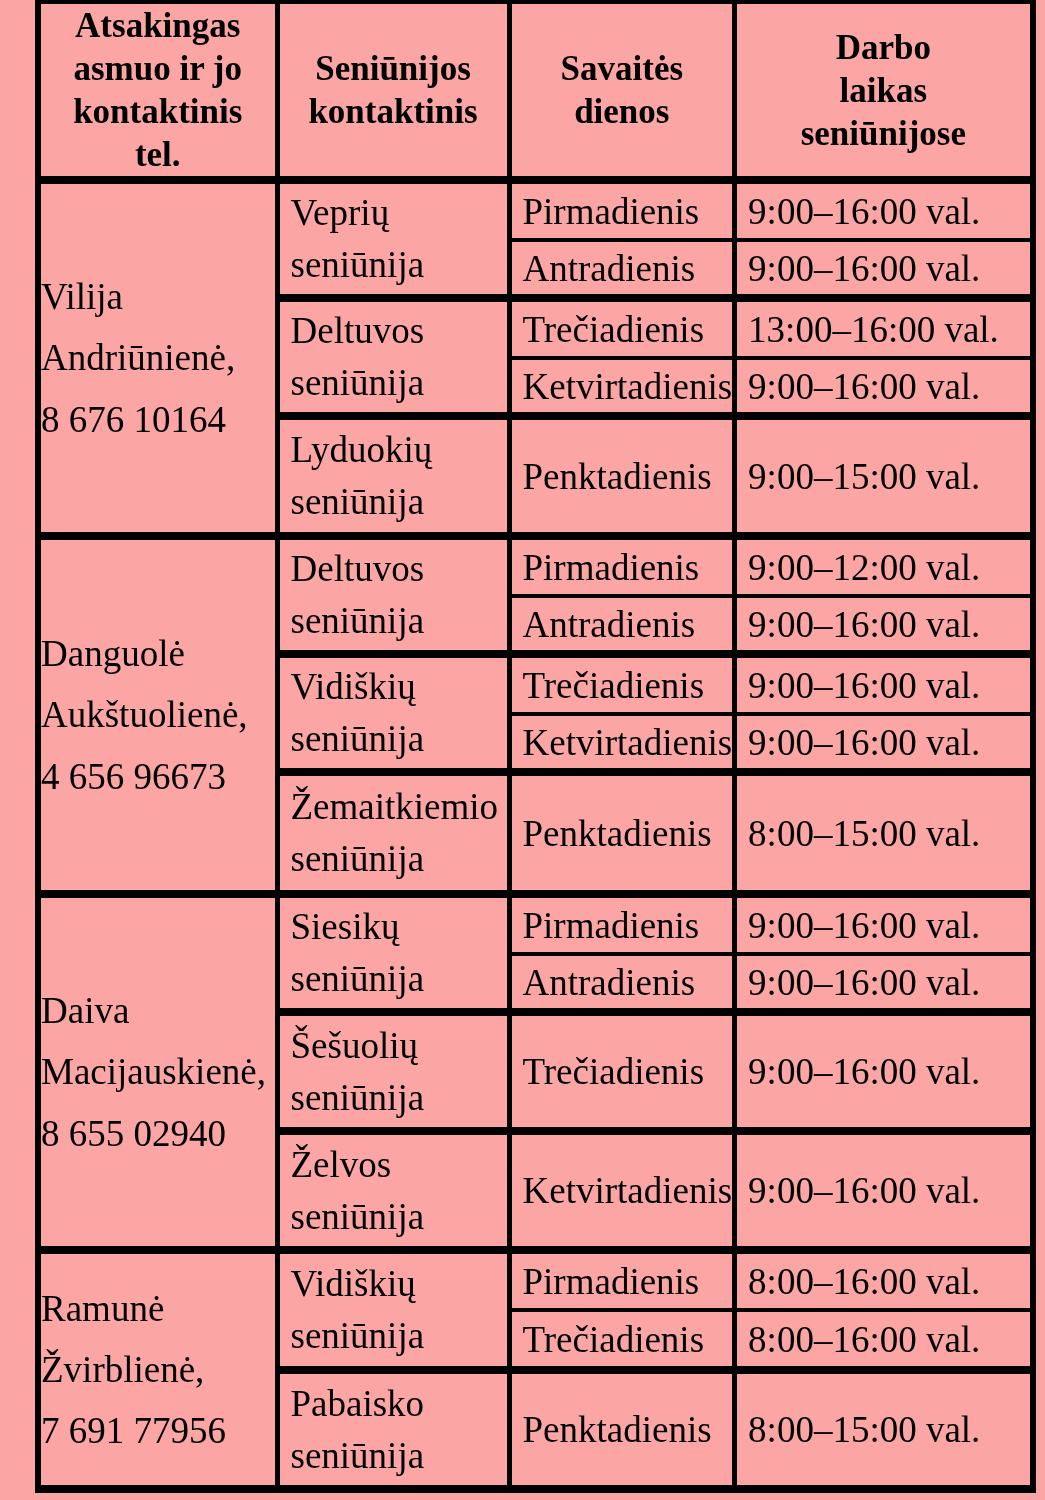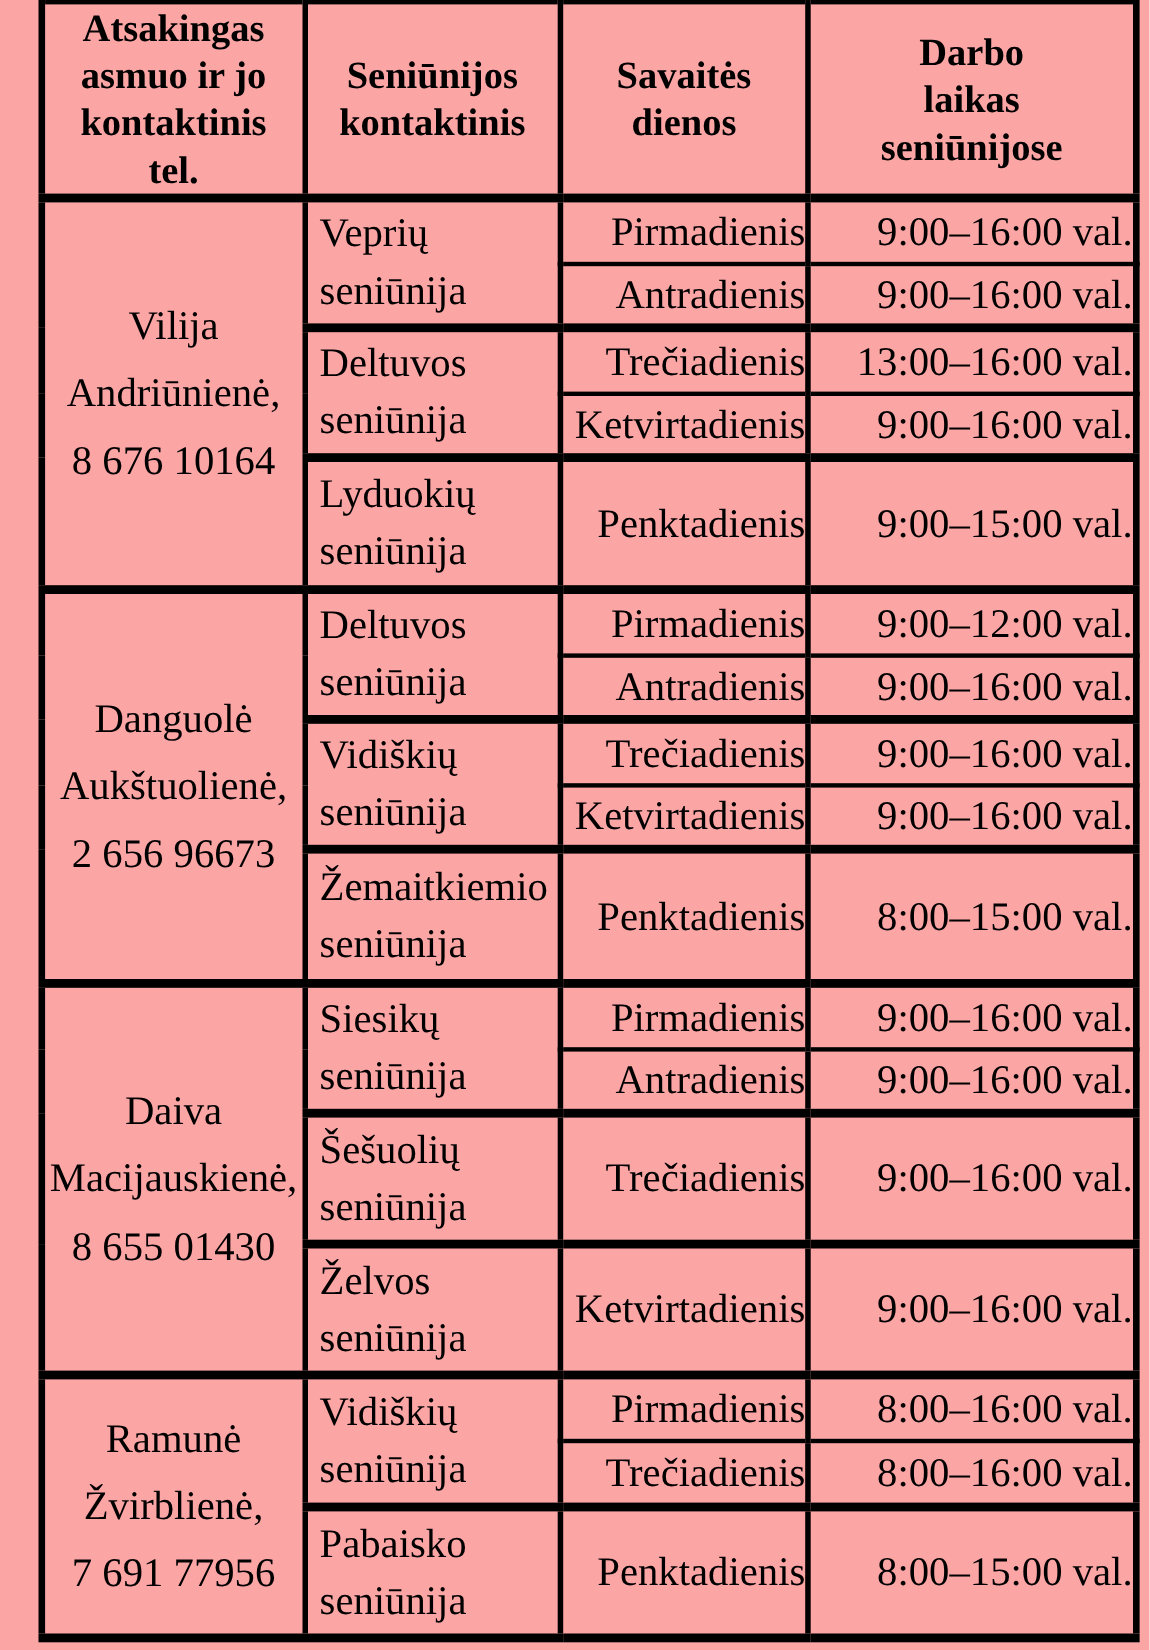--- a/index.html
+++ b/index.html
@@ -38,32 +38,32 @@
   th {
     font-size: 35px;
     font-weight: bold;
     line-height: 1.23;
     text-align: center;
     white-space: pre-line;
     border-bottom-width: 8px;
   }
   td { font-size: 37px; }
   td.person {
-    text-align: center;
+    text-align: left;
     line-height: 1.66;
     white-space: pre-line;
   }
   td.eld {
     text-align: left;
     padding-left: 11px;
     line-height: 1.40;
     white-space: pre-line;
   }
   td.day, td.time {
-    text-align: right;
+    text-align: left;
     padding-left: 11px;
     white-space: nowrap;
   }
   .be { border-bottom-width: 8px !important; }
   tr.hdr  { height: 178px; }
   tr.h60  { height: 60px; }
   tr.h58  { height: 58px; }
   tr.h119 { height: 119px; }
   tr.h120 { height: 120px; }
   tr.h122 { height: 122px; }
@@ -120,21 +120,21 @@
       <tr class="h120">
         <td class="eld be">Lyduokių
 seniūnija</td>
         <td class="day be">Penktadienis</td>
         <td class="time be">9:00–15:00 val.</td>
       </tr>
 
       <tr class="h60">
         <td class="person be" rowspan="5">Danguolė
 Aukštuolienė,
-2 656 96673</td>
+4 656 96673</td>
         <td class="eld be" rowspan="2">Deltuvos
 seniūnija</td>
         <td class="day">Pirmadienis</td>
         <td class="time">9:00–12:00 val.</td>
       </tr>
       <tr class="h58">
         <td class="day be">Antradienis</td>
         <td class="time be">9:00–16:00 val.</td>
       </tr>
       <tr class="h60">
@@ -150,21 +150,21 @@
       <tr class="h122">
         <td class="eld be">Žemaitkiemio
 seniūnija</td>
         <td class="day be">Penktadienis</td>
         <td class="time be">8:00–15:00 val.</td>
       </tr>
 
       <tr class="h60">
         <td class="person be" rowspan="4">Daiva
 Macijauskienė,
-8 655 01430</td>
+8 655 02940</td>
         <td class="eld be" rowspan="2">Siesikų
 seniūnija</td>
         <td class="day">Pirmadienis</td>
         <td class="time">9:00–16:00 val.</td>
       </tr>
       <tr class="h58">
         <td class="day be">Antradienis</td>
         <td class="time be">9:00–16:00 val.</td>
       </tr>
       <tr class="h119">

